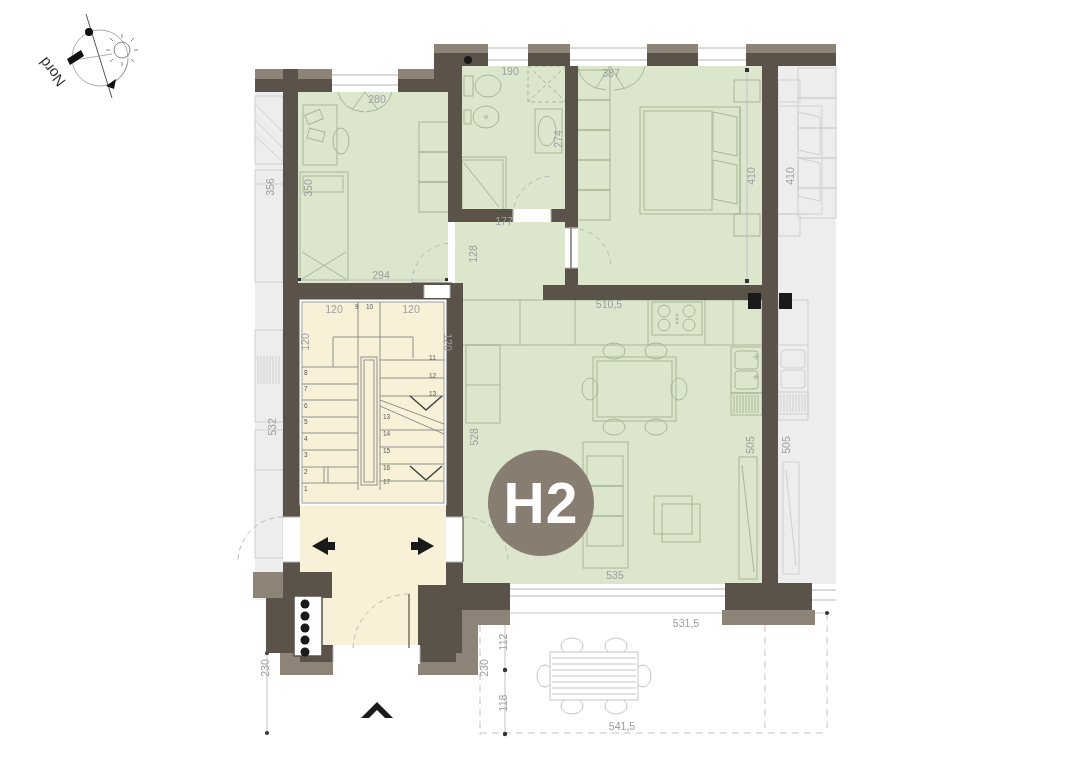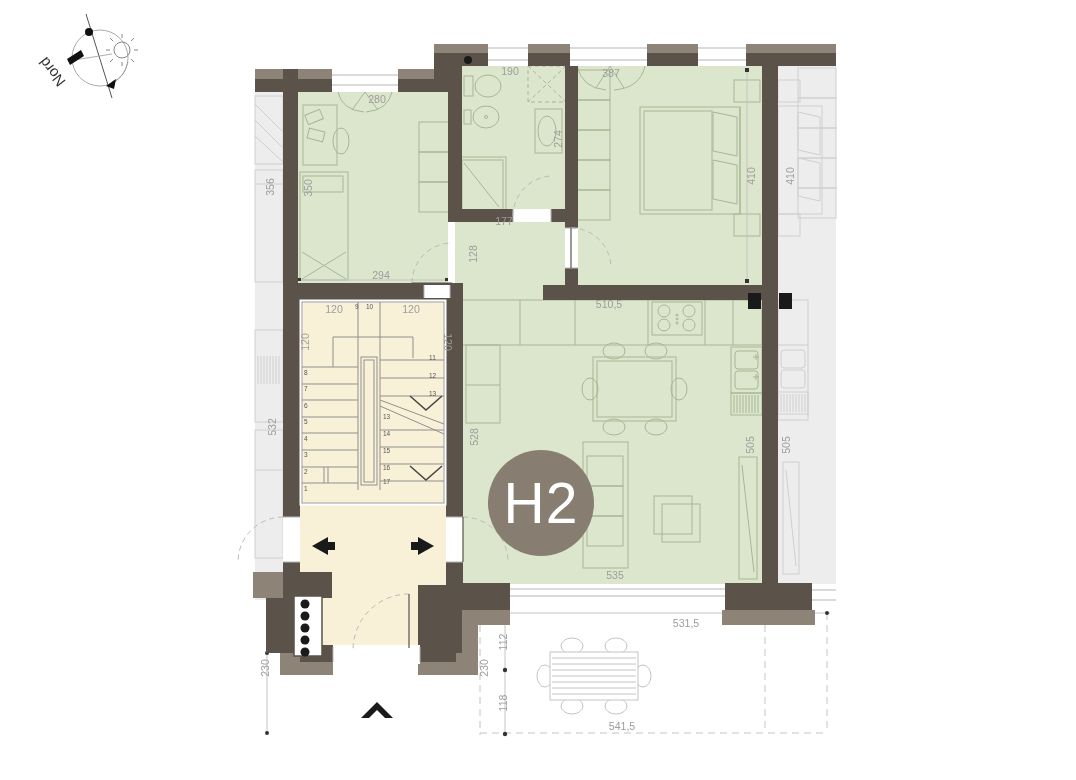--- a/index.html
+++ b/index.html
@@ -4,21 +4,21 @@
 <style>
   html,body{margin:0;padding:0;background:#fff;}
   .plan{position:relative;width:1076px;height:780px;background:#fff;overflow:hidden;
         font-family:"Liberation Sans",sans-serif;}
   .plan svg{position:absolute;left:0;top:0;}
   .layer{position:absolute;left:0;top:0;width:100%;height:100%;pointer-events:none;}
   .dim{position:absolute;font-size:11.5px;color:#9d9d9d;white-space:nowrap;line-height:1;}
   .stnum{position:absolute;font-size:6.5px;color:#555;line-height:1;}
   .badge{position:absolute;left:488px;top:450px;width:106px;height:106px;border-radius:50%;
          background:#877d70;color:#fff;display:flex;align-items:center;justify-content:center;
-         font-size:57px;letter-spacing:1px;}
+         font-size:57px;letter-spacing:1px;font-weight:bold;}
   .nord{position:absolute;left:52px;top:72px;transform:translate(-50%,-50%) rotate(-128deg);
         font-size:15px;color:#333;}
 </style>
 </head>
 <body>
 
 <div class="plan">
 
 <svg width="1076" height="780" viewBox="0 0 1076 780">
 

